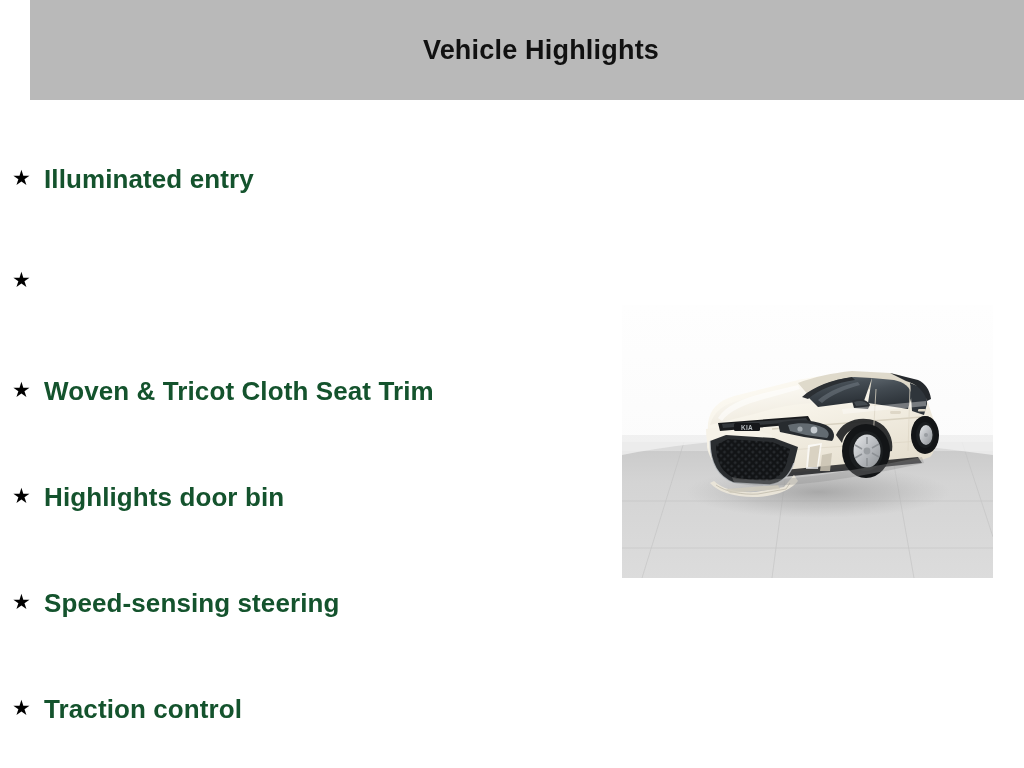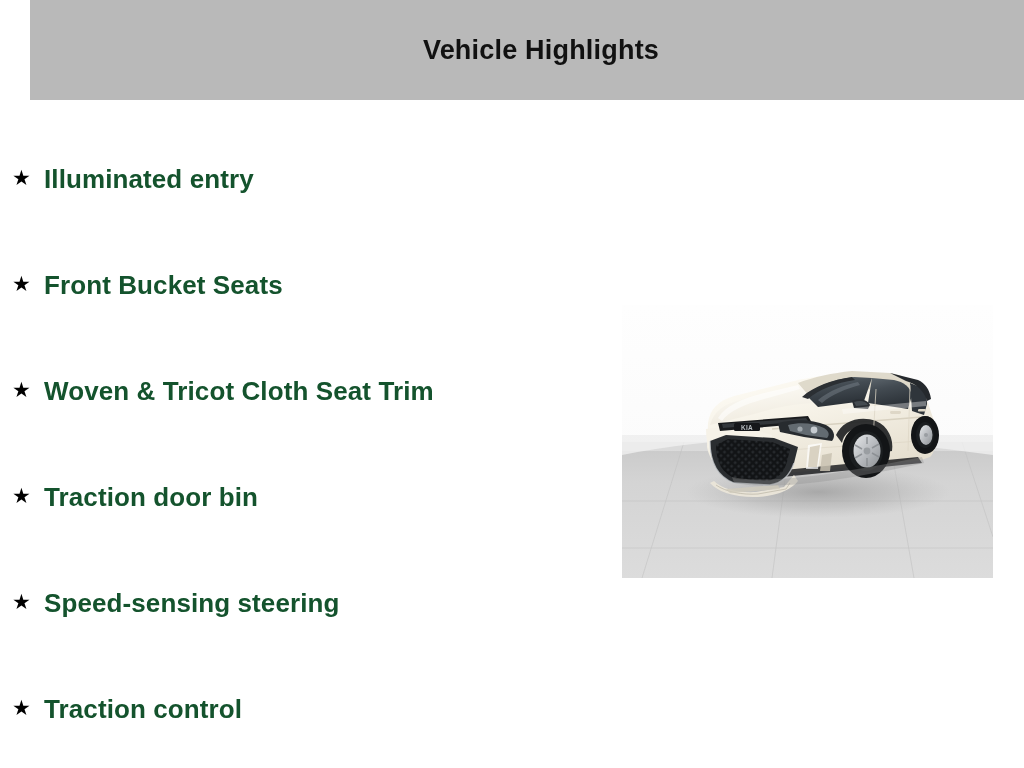--- a/index.html
+++ b/index.html
@@ -121,31 +121,30 @@
 
   <ul class="highlights-list">
 
     <li class="highlight-item">
       <span class="bullet-star">★</span>
       <span class="highlight-label">Illuminated entry</span>
     </li>
 
     <li class="highlight-item">
       <span class="bullet-star">★</span>
-      <span class="highlight-label">Front Bucket Seats</span>
     </li>
 
     <li class="highlight-item">
       <span class="bullet-star">★</span>
       <span class="highlight-label">Woven &amp; Tricot Cloth Seat Trim</span>
     </li>
 
     <li class="highlight-item">
       <span class="bullet-star">★</span>
-      <span class="highlight-label">Traction door bin</span>
+      <span class="highlight-label">Highlights door bin</span>
     </li>
 
     <li class="highlight-item">
       <span class="bullet-star">★</span>
       <span class="highlight-label">Speed-sensing steering</span>
     </li>
 
     <li class="highlight-item">
       <span class="bullet-star">★</span>
       <span class="highlight-label">Traction control</span>

